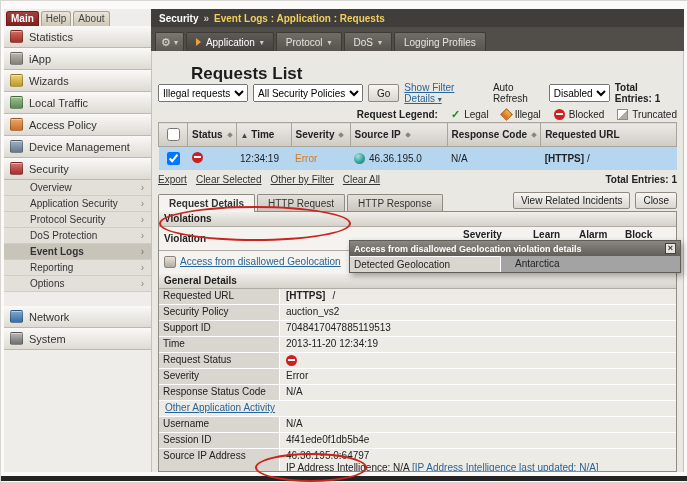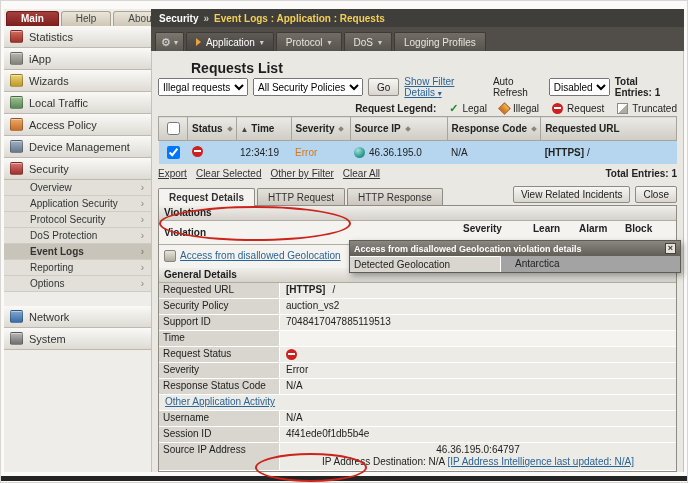--- a/index.html
+++ b/index.html
@@ -2,21 +2,21 @@
 <html><head>
 <meta charset="utf-8">
 <style>
   html,body{margin:0;padding:0;background:#fff;}
   .app{position:relative;width:688px;height:483px;background:#fbfaf8;overflow:hidden;
        font-family:"Liberation Sans",sans-serif;font-size:11px;color:#222;border:1px solid #d8d6d2;box-sizing:border-box;}
 
   
   .sidebar{position:absolute;left:3px;top:8px;width:147px;bottom:10px;background:#eeede9;}
   .side-tabs{display:flex;gap:2px;padding-left:2px;height:17px;align-items:flex-end;}
-  .tab{border-radius:3px 3px 0 0;padding:1px 14px 2px;font-size:10px;cursor:pointer;}
+  .tab{border-radius:3px 3px 0 0;padding:1px 4px 2px;font-size:10px;cursor:pointer;}
   .tab-main{background:linear-gradient(#a5403d,#7e1f1c);color:#fff;font-weight:bold;border:1px solid #6e1a18;border-bottom:none;}
   .tab-beige{background:linear-gradient(#e9e5d9,#cdc7b6);color:#444;border:1px solid #a9a291;border-bottom:none;}
   .menu-item{height:22px;display:flex;align-items:center;gap:6px;padding:0 6px;
              background:linear-gradient(#faf9f7,#dedbd4);border-bottom:1px solid #bdb9b1;
              font-size:11px;color:#333;cursor:pointer;box-sizing:border-box;}
   .sicon{width:13px;height:13px;border-radius:2px;flex:0 0 13px;box-shadow:inset 0 1px 0 rgba(255,255,255,.45);border:1px solid rgba(0,0,0,.25);box-sizing:border-box;}
   .ic-stat{background:linear-gradient(#d46a5f,#9c342b);}
   .ic-iapp{background:linear-gradient(#b9b6ae,#84817a);}
   .ic-wiz{background:linear-gradient(#ecd27a,#bf9a27);}
   .ic-lt{background:linear-gradient(#9fc08f,#5a8a5a);}
@@ -42,21 +42,21 @@
   .gearbox{height:19px;background:linear-gradient(#7b7770,#5b5751);border:1px solid #3e3b37;border-bottom:none;color:#ddd;
            display:flex;align-items:center;padding:0 5px;gap:3px;font-size:11px;border-radius:2px 2px 0 0;cursor:pointer;box-sizing:border-box;}
   .nav-tab{height:19px;display:flex;align-items:center;gap:5px;padding:4px 9px;background:linear-gradient(#716d66,#57534d);
            border:1px solid #3e3b37;border-bottom:none;color:#e6e4e0;font-size:10px;border-radius:2px 2px 0 0;cursor:pointer;box-sizing:border-box;}
   .nav-tab.active{background:linear-gradient(#5e5a54,#454240);color:#fff;}
   .accent{width:0;height:0;border-left:5px solid #e8a33a;border-top:4px solid transparent;border-bottom:4px solid transparent;}
   .dd{font-size:8px;color:#cfcdc8;}
 
   .content{flex:1;background:#eae8e3;border-left:1px solid #c5c2bb;border-right:1px solid #c5c2bb;
            padding:3px 6px 0;display:flex;flex-direction:column;overflow:hidden;}
-  .section-title{font-weight:bold;font-size:14px;color:#1d1d1d;margin:8px 0 4px;line-height:12px;padding-left:33px;}
+  .section-title{font-weight:bold;font-size:17px;color:#1d1d1d;margin:14px 0 4px;line-height:12px;padding-left:33px;}
   .filter-row{display:flex;align-items:center;gap:5px;font-size:10px;height:18px;}
   select{font-size:10px;height:18px;font-family:inherit;}
   .btn{font-size:10px;background:linear-gradient(#f7f6f4,#d9d6d0);border:1px solid #8f8b83;border-radius:2px;
        padding:1px 8px;height:18px;color:#222;cursor:pointer;font-family:inherit;text-align:right;}
   .btn.small{height:15px;padding:0 6px;line-height:12px;}
   .link{color:#2a6496;text-decoration:underline;cursor:pointer;}
   .spacer{flex:1;}
   .bold{font-weight:bold;}
   .legend-row{display:flex;justify-content:flex-end;align-items:center;gap:4px;font-size:10px;margin:6px 0 0;color:#222;height:12px;}
   .legend-row .gap{margin-left:9px;}
@@ -95,21 +95,21 @@
   .vio-head{display:flex;font-size:10px;font-weight:bold;padding:2px 5px;border-bottom:1px solid #b0aca4;color:#222;height:24px;box-sizing:border-box;}
   .v-name{flex:1;display:flex;align-items:center;gap:4px;min-width:0;}
   .v-sev{width:70px;flex:0 0 70px;} .v-col{width:46px;flex:0 0 46px;}
   .vio-row{display:flex;font-size:10px;padding:4px 5px 6px;align-items:center;height:23px;box-sizing:border-box;}
   .vio-icon{width:10px;height:10px;background:linear-gradient(#e8e4da,#b0aca2);border:1px solid #8a867e;border-radius:2px;flex:0 0 10px;}
   .btn-learn{margin-left:auto;margin-right:10px;}
 
   .gd-row{display:flex;border-bottom:1px solid #fff;font-size:10px;}
   .gd-label{width:112px;flex:0 0 112px;background:#d9d6cf;padding:1px 4px 2px;color:#222;border-right:1px solid #fff;line-height:12px;}
   .gd-value{flex:1;padding:1px 6px 2px;background:#edebe6;display:flex;align-items:center;gap:4px;line-height:12px;}
-  .gd-value.block{display:block;text-align:center;}
+  .gd-value.block{display:block;}
   .gd-value b{margin-right:3px;}
 
   
   .popup{position:absolute;left:348px;top:239px;width:330px;background:#a3a3a3;border:1px solid #5f5b55;
          box-shadow:2px 3px 6px rgba(0,0,0,.35);z-index:10;}
   .popup-title{height:15px;background:linear-gradient(#8a8680,#615d57);color:#fff;font-size:9px;font-weight:bold;
                display:flex;align-items:center;padding:0 4px;gap:3px;}
   .pt-text{flex:1;white-space:nowrap;overflow:hidden;}
   .popup-close{width:11px;height:11px;background:#e8e5df;border:1px solid #44423e;color:#333;font-size:9px;line-height:9px;
                text-align:center;cursor:pointer;box-sizing:border-box;}
@@ -255,21 +255,21 @@
         <span class="bold">Total Entries: 1</span>
       </div>
 
       <div class="legend-row">
         <span class="bold">Request Legend:</span>
         <span class="icon-check gap">✓</span>
         <span>Legal</span>
         <span class="icon-diamond gap"></span>
         <span>Illegal</span>
         <span class="icon-blocked gap"></span>
-        <span>Request</span>
+        <span>Blocked</span>
         <span class="icon-trunc gap"></span>
         <span>Truncated</span>
       </div>
 
       <table class="req-table">
         <tbody>
             <tr>
           <th class="c-cb"><input type="checkbox" style=""></th>
           <th class="c-status">
             <span>Status</span><span class="sortd"></span></th>
@@ -358,20 +358,21 @@
           <div class="gd-row">
             <div class="gd-label">Security Policy</div>
             <div class="gd-value">auction_vs2</div>
           </div>
           <div class="gd-row">
             <div class="gd-label">Support ID</div>
             <div class="gd-value">7048417047885119513</div>
           </div>
           <div class="gd-row">
             <div class="gd-label">Time</div>
+            <div class="gd-value">2013-11-20 12:34:19</div>
           </div>
           <div class="gd-row">
             <div class="gd-label">Request Status</div>
             <div class="gd-value">
                 <span class="icon-blocked"></span>
               </div>
           </div>
           <div class="gd-row">
             <div class="gd-label">Severity</div>
             <div class="gd-value">Error</div>
@@ -390,21 +391,21 @@
             <div class="gd-value">N/A</div>
           </div>
           <div class="gd-row">
             <div class="gd-label">Session ID</div>
             <div class="gd-value">4f41ede0f1db5b4e</div>
           </div>
           <div class="gd-row">
             <div class="gd-label">Source IP Address</div>
             <div class="gd-value block">
               <div>46.36.195.0:64797</div>
-              <div><span>IP Address Destination: N/A</span>
+              <div><span>IP Address Intelligence: N/A</span>
                 <span class="link">[IP Address Intelligence last updated: N/A]</span></div>
             </div>
           </div>
           <div class="gd-row">
             <div class="gd-label">Destination IP Address</div>
             <div class="gd-value">10.128.10.35:443</div>
           </div>
 
         </div>
       </div>

